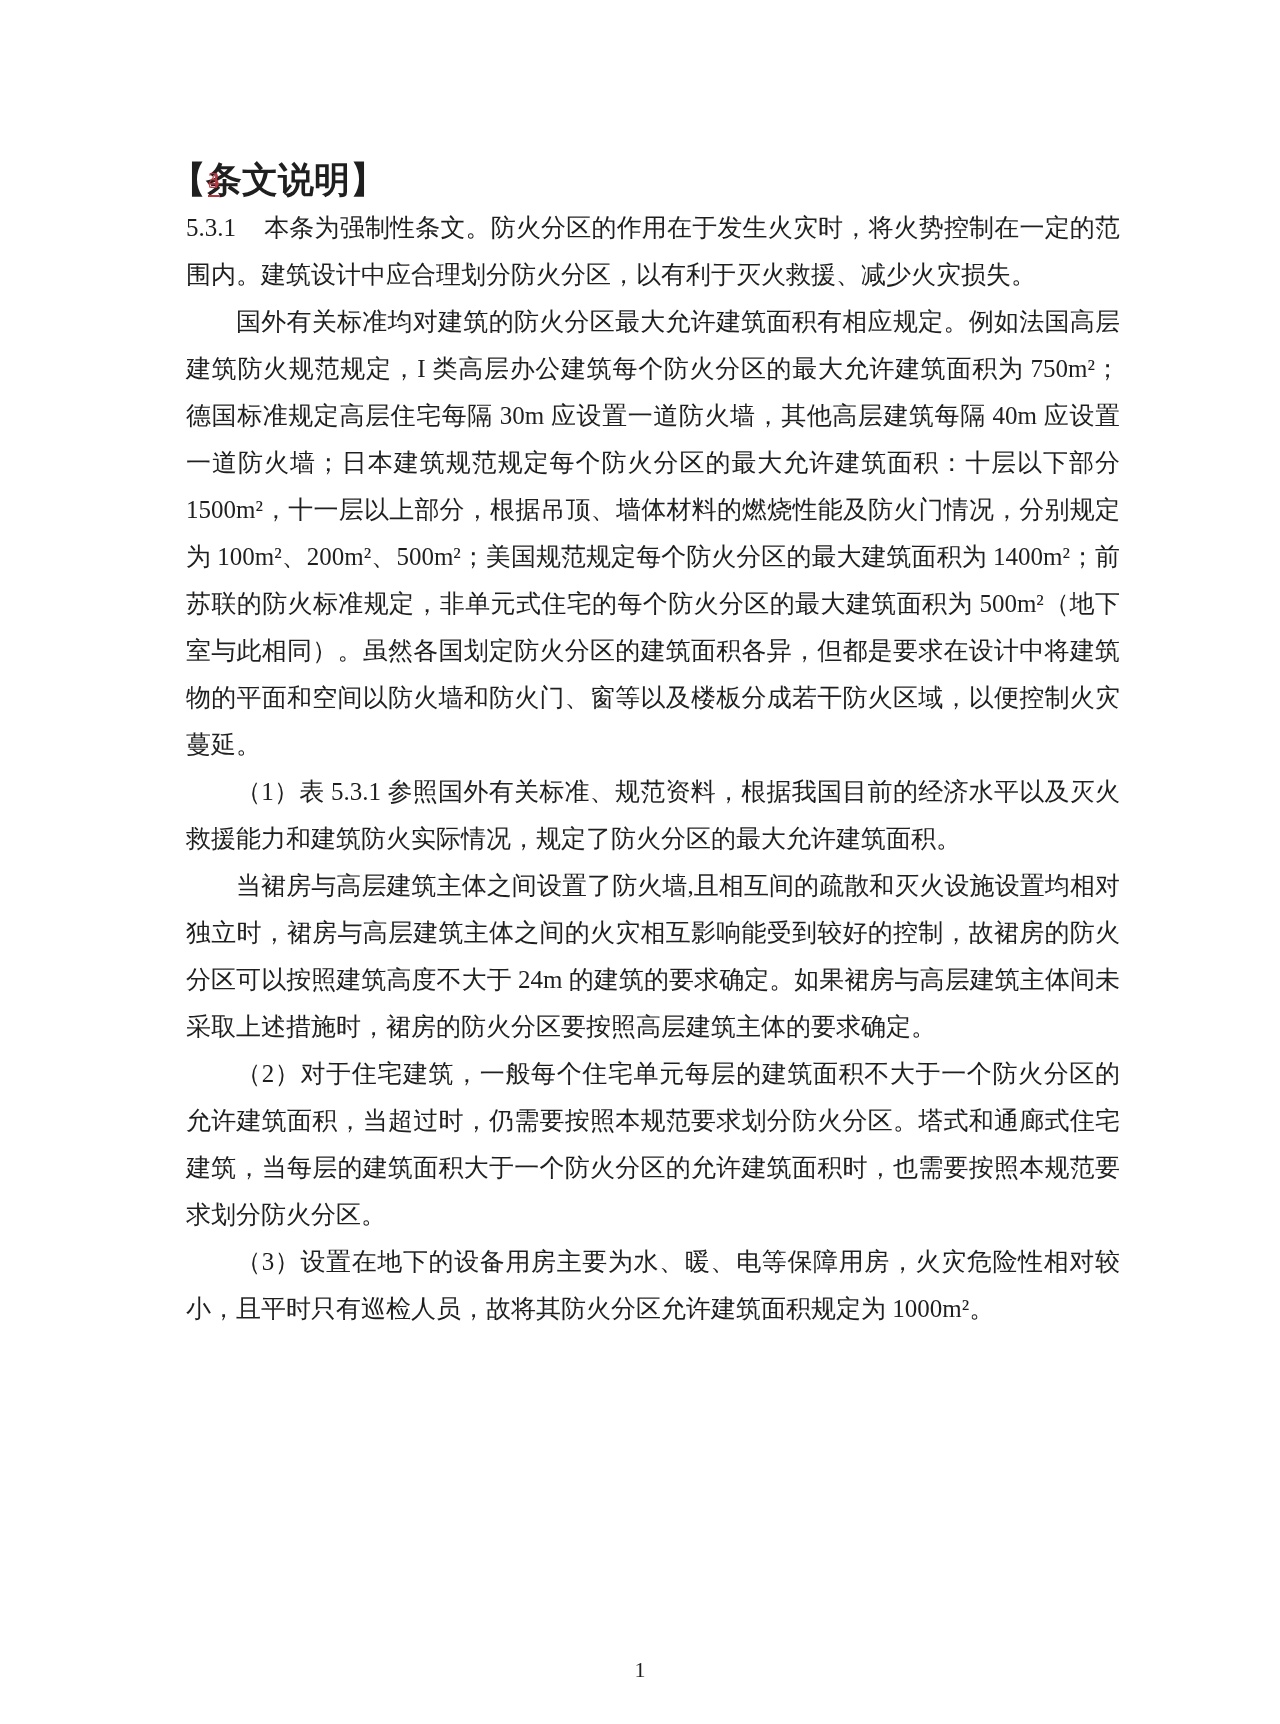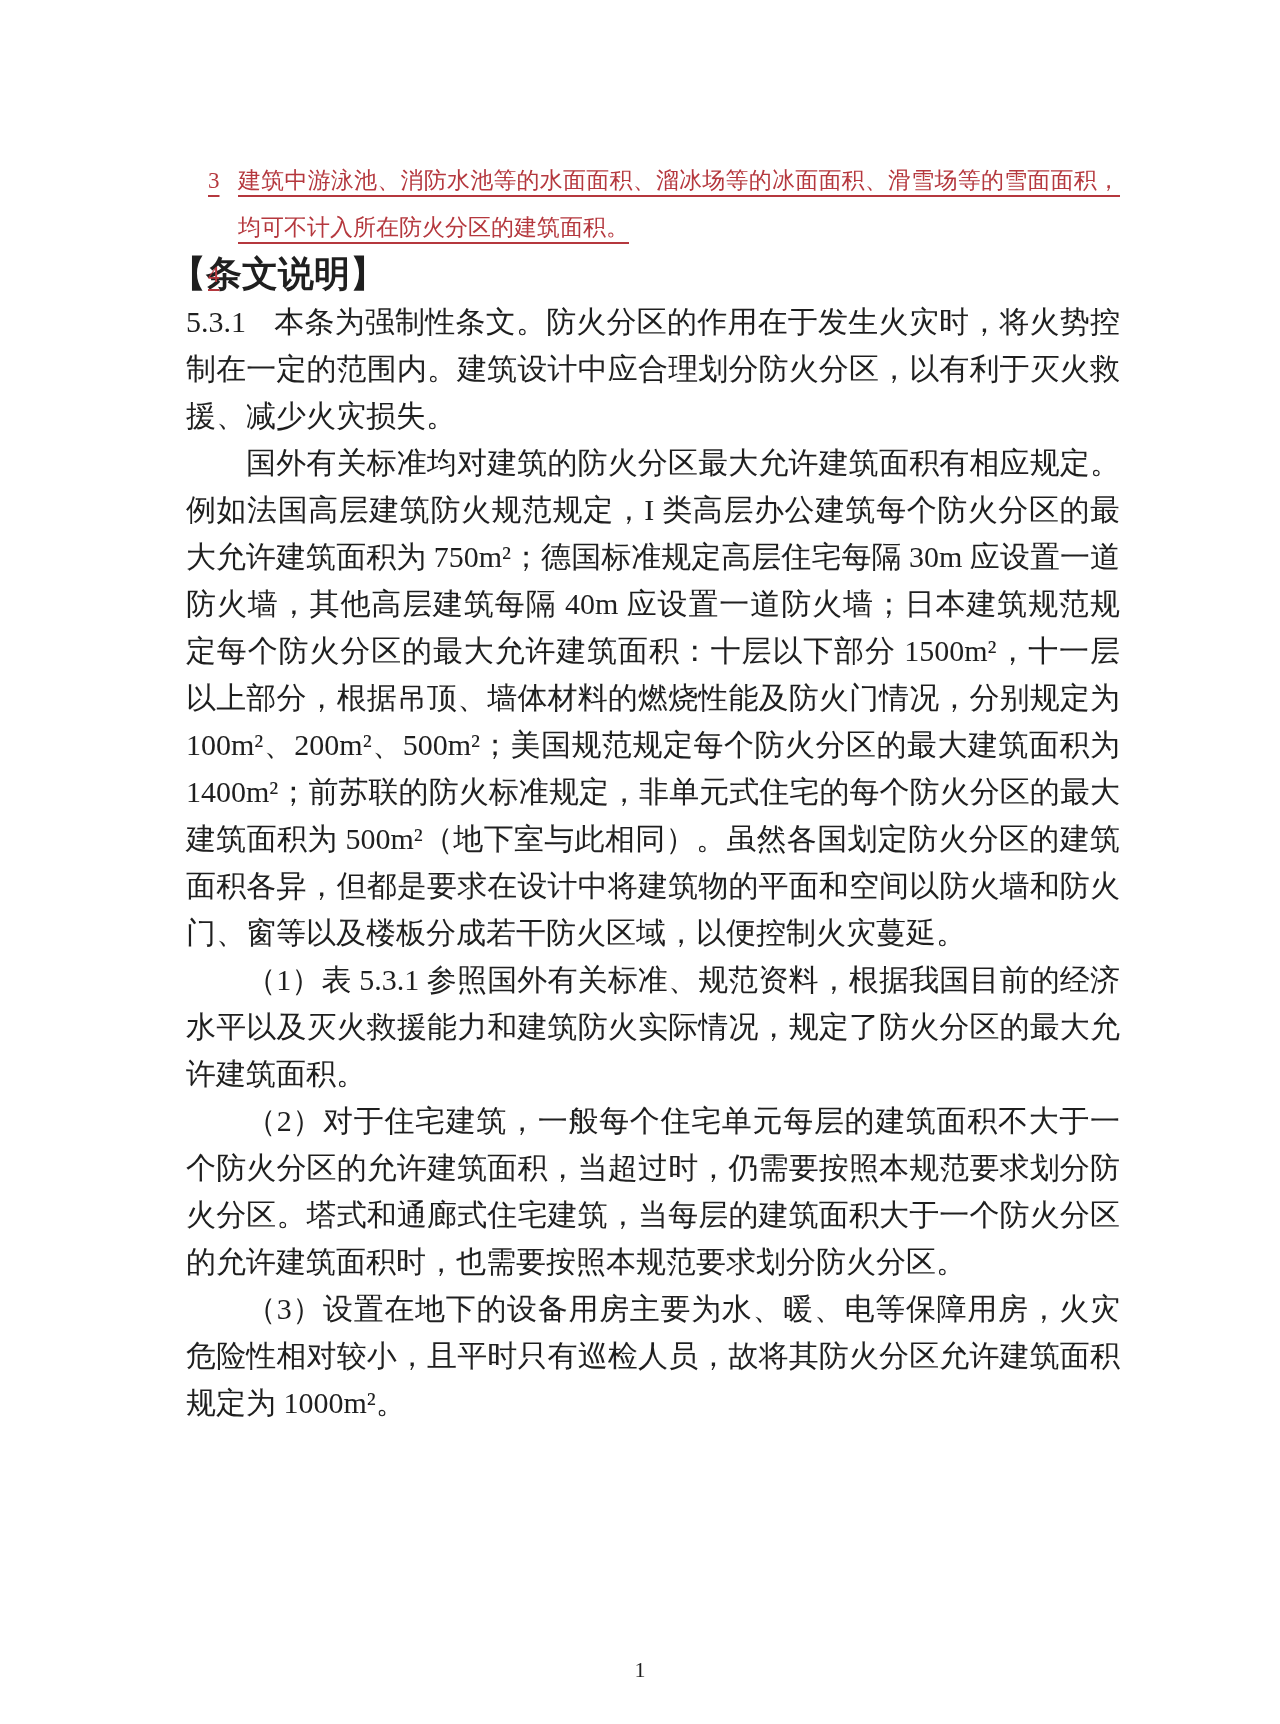--- a/index.html
+++ b/index.html
@@ -42,21 +42,21 @@
   }
   .section-heading {
     margin:0 0 0 -16px;
     font-size:36px;
     font-weight:bold;
     line-height:47px;
     color:#1f1f1f;
   }
   .body-para {
     margin:0;
-    font-size:30px;
+    font-size:25px;
     line-height:47px;
     text-align:justify;
     text-indent:2em;
   }
   .body-para.clause { text-indent:0; }
   .clause-num { margin-right:28px; }
   .page-number {
     position:absolute;
     top:1650px;
     left:0;
@@ -68,34 +68,34 @@
   }
 </style>
 </head>
 <body>
 
 <div class="page">
   <div class="content">
 
     <div class="red-item">
       <span class="num">3</span>
-      <span class="txt">建筑中游泳池、消防水池等的水面面积、溜冰场等的冰面面积、滑雪场等的雪面面积，均可不计入所在防火分区的建筑面积。</span>
     </div>
 
     <div class="red-item">
       <span class="num">4</span>
     </div>
 
     <h2 class="section-heading">【条文说明】</h2>
 
     <p class="body-para clause">
       <span class="clause-num">5.3.1</span><span>本条为强制性条文。防火分区的作用在于发生火灾时，将火势控制在一定的范围内。建筑设计中应合理划分防火分区，以有利于灭火救援、减少火灾损失。</span>
     </p>
 
     <p class="body-para">国外有关标准均对建筑的防火分区最大允许建筑面积有相应规定。例如法国高层建筑防火规范规定，I 类高层办公建筑每个防火分区的最大允许建筑面积为 750m²；德国标准规定高层住宅每隔 30m 应设置一道防火墙，其他高层建筑每隔 40m 应设置一道防火墙；日本建筑规范规定每个防火分区的最大允许建筑面积：十层以下部分 1500m²，十一层以上部分，根据吊顶、墙体材料的燃烧性能及防火门情况，分别规定为 100m²、200m²、500m²；美国规范规定每个防火分区的最大建筑面积为 1400m²；前苏联的防火标准规定，非单元式住宅的每个防火分区的最大建筑面积为 500m²（地下室与此相同）。虽然各国划定防火分区的建筑面积各异，但都是要求在设计中将建筑物的平面和空间以防火墙和防火门、窗等以及楼板分成若干防火区域，以便控制火灾蔓延。</p>
     <p class="body-para">（1）表 5.3.1 参照国外有关标准、规范资料，根据我国目前的经济水平以及灭火救援能力和建筑防火实际情况，规定了防火分区的最大允许建筑面积。</p>
+    <p class="body-para">当裙房与高层建筑主体之间设置了防火墙,且相互间的疏散和灭火设施设置均相对独立时，裙房与高层建筑主体之间的火灾相互影响能受到较好的控制，故裙房的防火分区可以按照建筑高度不大于 24m 的建筑的要求确定。如果裙房与高层建筑主体间未采取上述措施时，裙房的防火分区要按照高层建筑主体的要求确定。</p>
     <p class="body-para">（2）对于住宅建筑，一般每个住宅单元每层的建筑面积不大于一个防火分区的允许建筑面积，当超过时，仍需要按照本规范要求划分防火分区。塔式和通廊式住宅建筑，当每层的建筑面积大于一个防火分区的允许建筑面积时，也需要按照本规范要求划分防火分区。</p>
     <p class="body-para">（3）设置在地下的设备用房主要为水、暖、电等保障用房，火灾危险性相对较小，且平时只有巡检人员，故将其防火分区允许建筑面积规定为 1000m²。</p>
 
   </div>
 
   <div class="page-number">1</div>
 </div>
 
 </body></html>

